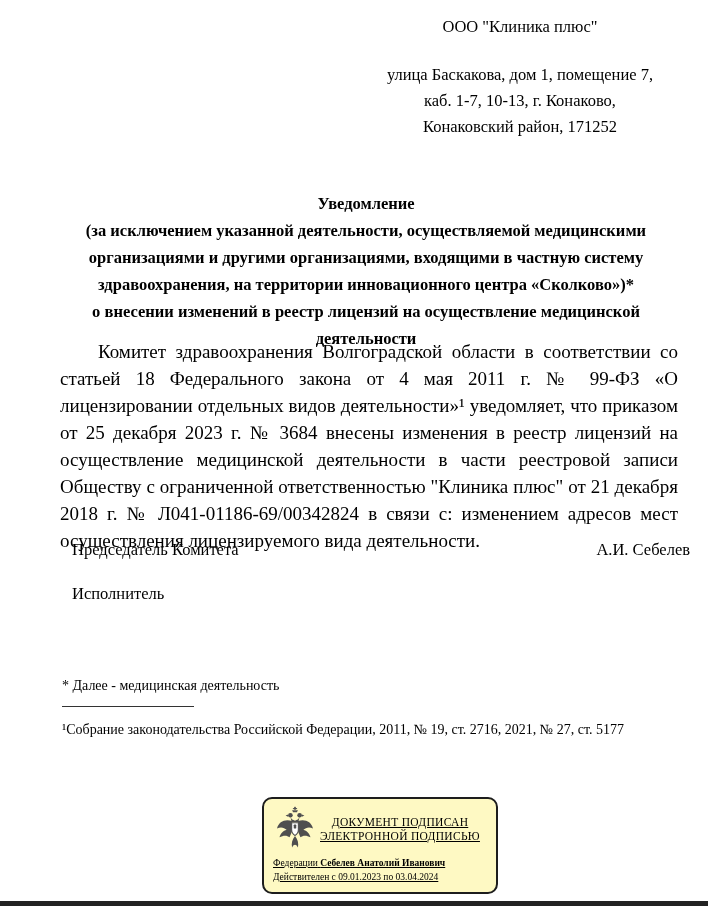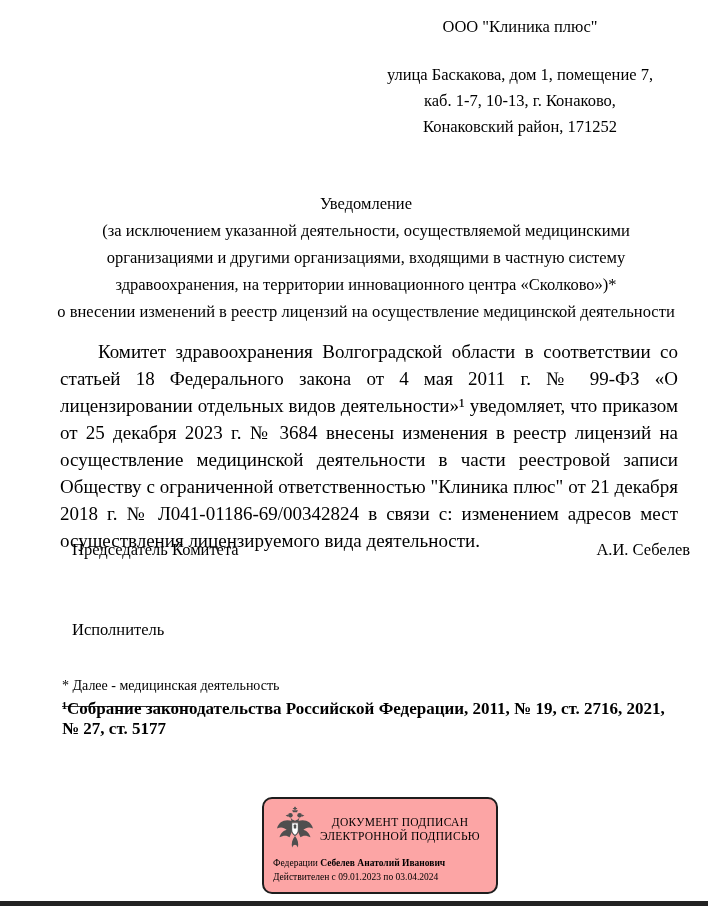--- a/index.html
+++ b/index.html
@@ -13,54 +13,54 @@
     overflow:hidden;
     margin:0 auto;
   }
   .header-block {
     position:absolute; top:14px; left:383px; width:274px;
     text-align:center; font-size:16.5px; line-height:26px;
   }
   .company-name { margin-bottom:22px; }
   .title-block {
     position:absolute; top:190px; left:56px; width:620px;
-    text-align:center; font-weight:normal; font-size:16.5px; line-height:27px;
+    text-align:center; font-weight:bold; font-size:16.5px; line-height:27px;
   }
   .body-par {
     position:absolute; top:338px; left:60px; width:618px;
     font-size:19px; line-height:27px;
     text-align:justify; text-indent:38px;
   }
   .sig-row {
     position:absolute; left:60px; width:618px;
     display:flex; justify-content:space-between;
     font-size:16.5px;
     margin-left:12px;
   }
   .sig-row.chairman { top:540px; }
-  .sig-row.executor { top:620px; }
+  .sig-row.executor { top:584px; }
   .sig-row.executor .sig-name { margin-right:46px; }
   .footnote-ast {
     position:absolute; top:678px; left:62px;
     font-size:14px;
   }
   .footnote-rule {
     position:absolute; top:706px; left:62px; width:132px;
     border-top:1.5px solid #333;
   }
   .footnote-src {
-    position:absolute; top:699px; left:62px; width:618px;
-    font-size:17px;
-    font-weight:bold;
+    position:absolute; top:722px; left:62px; width:618px;
+    font-size:14px;
   }
   .stamp {
     position:absolute; top:797px; left:262px; width:236px; height:97px;
     border:2px solid #1d1d1d; border-radius:10px;
     padding:7px 9px 6px 9px;
-    background:#fca5a5;
+    background:#fef9c3;
+    text-decoration:underline;
   }
   .stamp-top { display:flex; align-items:center; }
   .stamp-eagle { width:44px; height:46px; flex:0 0 44px; }
   .stamp-title {
     flex:1; text-align:center;
     font-size:11.5px; line-height:14px; letter-spacing:0.3px;
     padding-right:4px;
   }
   .stamp-lines { margin-top:5px; font-size:9.5px; line-height:13.5px; }
   .stamp-owner-value { font-weight:bold;margin-top:6px; }

